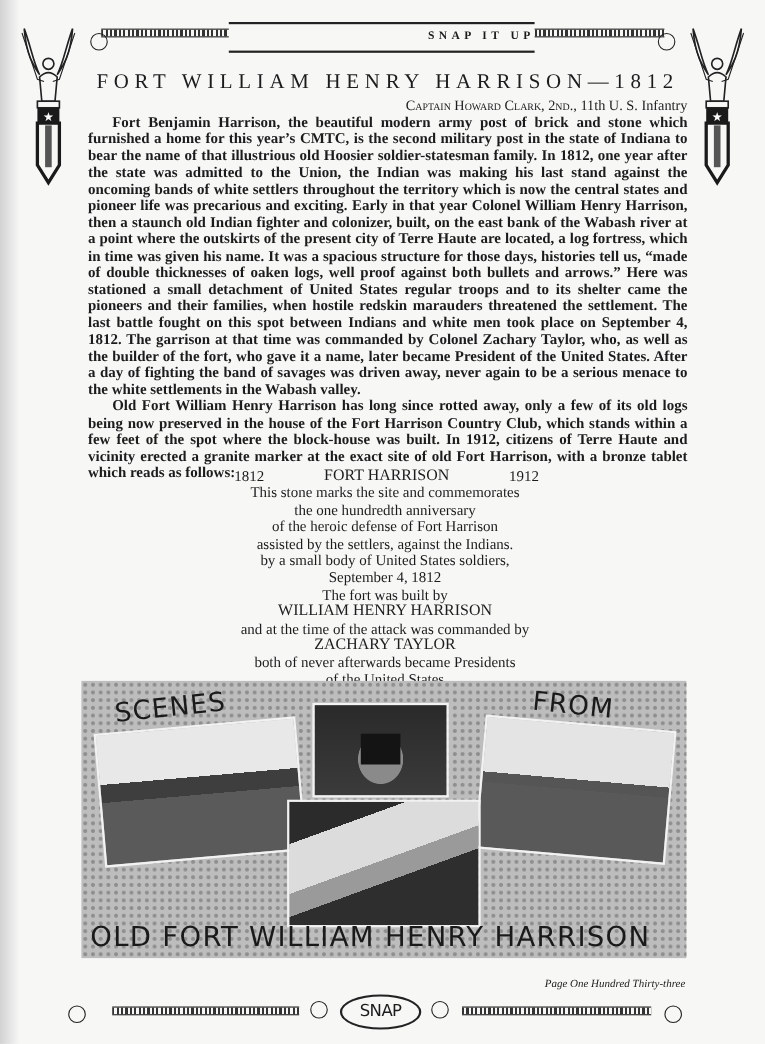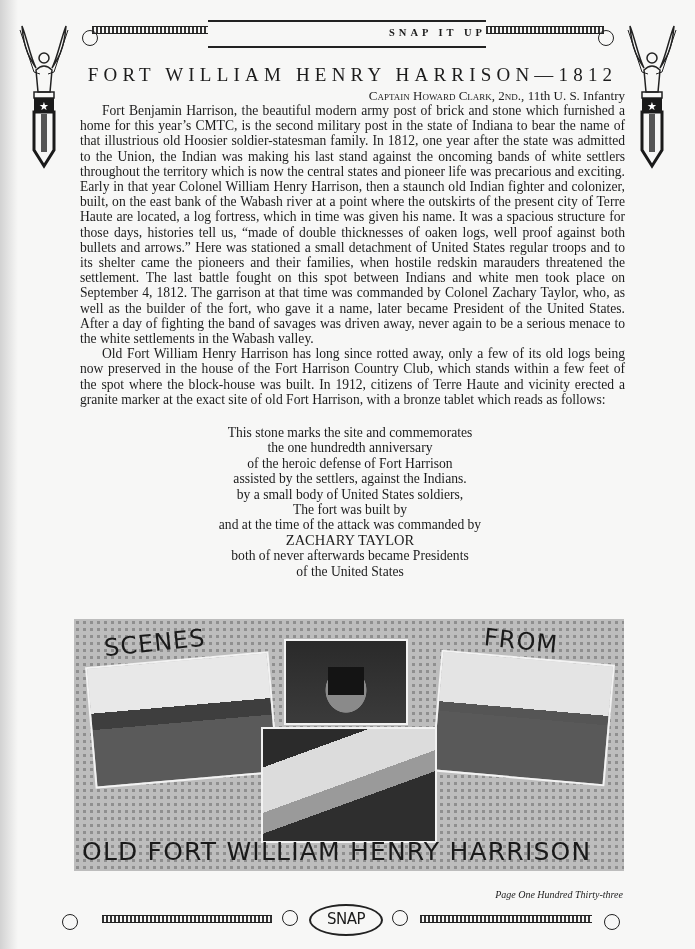--- a/index.html
+++ b/index.html
@@ -45,21 +45,21 @@
   }
   .byline {
     position: absolute; left: 80px; right: 70px; top: 88px;
     text-align: right; font-size: 13px;
   }
   .sc { font-variant: small-caps; }
   .body {
     position: absolute; left: 80px; width: 545px; top: 103px;
     font-size: 13.6px; line-height: 15.2px; text-align: justify;
   }
-  .body p { margin: 0; text-indent: 22px; }
+  .body p { margin: 0; text-indent: 22px; font-weight: bold; }
   .tablet {
     position: absolute; left: 180px; width: 340px; top: 425px;
     text-align: center; font-size: 13.6px; line-height: 15.4px;
   }
   .tablet .row1 { display: flex; justify-content: space-between; padding: 0 30px 0 33px; }
   .tablet .line { display: block; }
   .tablet .caps { font-size: 14.5px; }
 
   
   .montage {
@@ -141,26 +141,33 @@
   <span class="sc">Captain Howard Clark, 2nd.,</span>
   <span>11th U. S. Infantry</span>
 </div>
 
 <div class="body">
   <p>Fort Benjamin Harrison, the beautiful modern army post of brick and stone which furnished a home for this year’s CMTC, is the second military post in the state of Indiana to bear the name of that illustrious old Hoosier soldier-statesman family. In 1812, one year after the state was admitted to the Union, the Indian was making his last stand against the oncoming bands of white settlers throughout the territory which is now the central states and pioneer life was precarious and exciting. Early in that year Colonel William Henry Harrison, then a staunch old Indian fighter and colonizer, built, on the east bank of the Wabash river at a point where the outskirts of the present city of Terre Haute are located, a log fortress, which in time was given his name. It was a spacious structure for those days, histories tell us, “made of double thicknesses of oaken logs, well proof against both bullets and arrows.” Here was stationed a small detachment of United States regular troops and to its shelter came the pioneers and their families, when hostile redskin marauders threatened the settlement. The last battle fought on this spot between Indians and white men took place on September 4, 1812. The garrison at that time was commanded by Colonel Zachary Taylor, who, as well as the builder of the fort, who gave it a name, later became President of the United States. After a day of fighting the band of savages was driven away, never again to be a serious menace to the white settlements in the Wabash valley.</p>
   <p>Old Fort William Henry Harrison has long since rotted away, only a few of its old logs being now preserved in the house of the Fort Harrison Country Club, which stands within a few feet of the spot where the block-house was built. In 1912, citizens of Terre Haute and vicinity erected a granite marker at the exact site of old Fort Harrison, with a bronze tablet which reads as follows:</p>
 </div>
 
 <div class="tablet">
+  <div class="row1">
+    <span>1812</span>
+    <span class="caps">FORT HARRISON</span>
+    <span>1912</span>
+  </div>
   <span class="line">This stone marks the site and commemorates</span>
   <span class="line">the one hundredth anniversary</span>
   <span class="line">of the heroic defense of Fort Harrison</span>
   <span class="line">assisted by the settlers, against the Indians.</span>
   <span class="line">by a small body of United States soldiers,</span>
+  <span class="line">September 4, 1812</span>
   <span class="line">The fort was built by</span>
+  <span class="line caps">WILLIAM HENRY HARRISON</span>
   <span class="line">and at the time of the attack was commanded by</span>
   <span class="line caps">ZACHARY TAYLOR</span>
   <span class="line">both of never afterwards became Presidents</span>
   <span class="line">of the United States</span>
 </div>
 
 <div class="montage">
   <div class="m-word" style="left:30px;top:10px;font-size:24px;transform:rotate(-6deg);">SCENES</div>
   <div class="m-word" style="left:410px;top:8px;font-size:24px;transform:rotate(6deg);">FROM</div>
   <div class="photo p1"></div>

